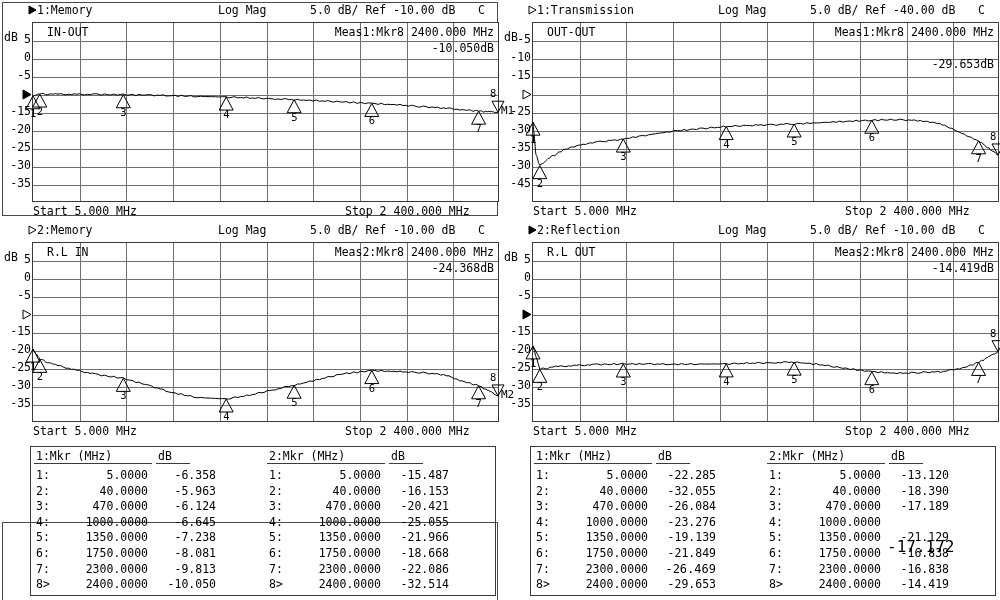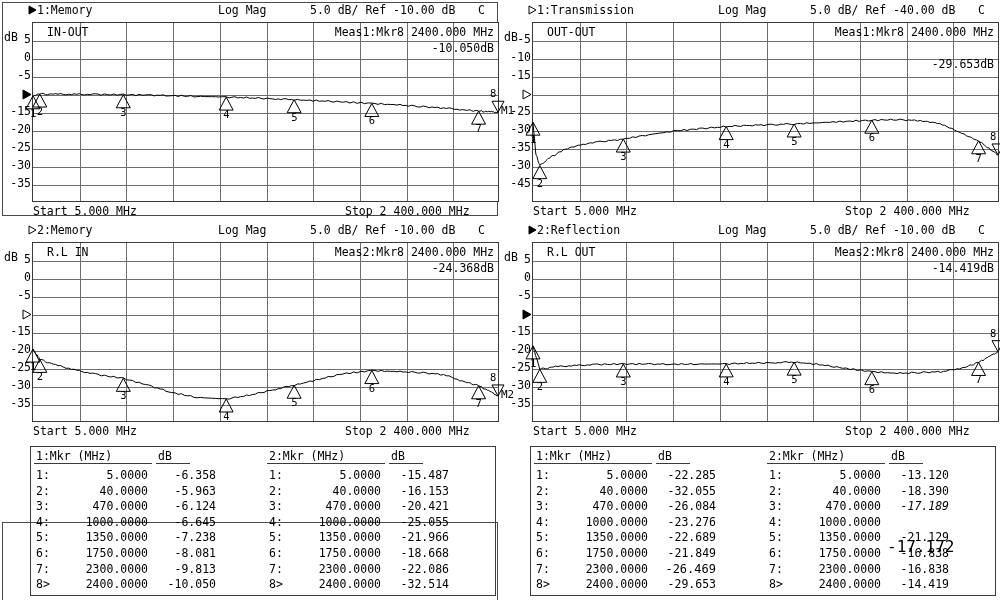--- a/index.html
+++ b/index.html
@@ -438,21 +438,21 @@
           <div style="position:absolute;left:124px;top:0;width:62px;text-align:right;font-size:11.5px;">-26.084</div>
         </div>
         <div style="position:absolute;left:0;top:68.8px;width:233px;height:15px;">
           <div style="position:absolute;left:6px;top:0;font-size:11.5px;">4:</div>
           <div style="position:absolute;left:18px;top:0;width:100px;text-align:right;font-size:11.5px;">1000.0000</div>
           <div style="position:absolute;left:124px;top:0;width:62px;text-align:right;font-size:11.5px;">-23.276</div>
         </div>
         <div style="position:absolute;left:0;top:84.4px;width:233px;height:15px;">
           <div style="position:absolute;left:6px;top:0;font-size:11.5px;">5:</div>
           <div style="position:absolute;left:18px;top:0;width:100px;text-align:right;font-size:11.5px;">1350.0000</div>
-          <div style="position:absolute;left:124px;top:0;width:62px;text-align:right;font-size:11.5px;">-22.689</div>
+          <div style="position:absolute;left:124px;top:0;width:62px;text-align:right;font-size:11.5px;">-19.139</div>
         </div>
         <div style="position:absolute;left:0;top:100px;width:233px;height:15px;">
           <div style="position:absolute;left:6px;top:0;font-size:11.5px;">6:</div>
           <div style="position:absolute;left:18px;top:0;width:100px;text-align:right;font-size:11.5px;">1750.0000</div>
           <div style="position:absolute;left:124px;top:0;width:62px;text-align:right;font-size:11.5px;">-21.849</div>
         </div>
         <div style="position:absolute;left:0;top:115.6px;width:233px;height:15px;">
           <div style="position:absolute;left:6px;top:0;font-size:11.5px;">7:</div>
           <div style="position:absolute;left:18px;top:0;width:100px;text-align:right;font-size:11.5px;">2300.0000</div>
           <div style="position:absolute;left:124px;top:0;width:62px;text-align:right;font-size:12px;">-26.469</div>
@@ -475,21 +475,21 @@
           <div style="position:absolute;left:124px;top:0;width:62px;text-align:right;font-size:11.5px;">-13.120</div>
         </div>
         <div style="position:absolute;left:0;top:37.6px;width:233px;height:15px;">
           <div style="position:absolute;left:6px;top:0;font-size:11.5px;">2:</div>
           <div style="position:absolute;left:18px;top:0;width:100px;text-align:right;font-size:11.5px;">40.0000</div>
           <div style="position:absolute;left:124px;top:0;width:62px;text-align:right;font-size:11.5px;">-18.390</div>
         </div>
         <div style="position:absolute;left:0;top:53.2px;width:233px;height:15px;">
           <div style="position:absolute;left:6px;top:0;font-size:11.5px;">3:</div>
           <div style="position:absolute;left:18px;top:0;width:100px;text-align:right;font-size:11.5px;">470.0000</div>
-          <div style="position:absolute;left:124px;top:0;width:62px;text-align:right;font-size:11.5px;font-style:italic;">-17.189</div>
+          <div style="position:absolute;left:124px;top:0;width:62px;text-align:right;font-size:11.5px;">-17.189</div>
         </div>
         <div style="position:absolute;left:0;top:68.8px;width:233px;height:15px;">
           <div style="position:absolute;left:6px;top:0;font-size:11.5px;">4:</div>
           <div style="position:absolute;left:18px;top:0;width:100px;text-align:right;font-size:11.5px;">1000.0000</div>
           <div style="position:absolute;left:124px;top:0;width:62px;text-align:right;font-size:16px;margin-top:22px;">-17.172</div>
         </div>
         <div style="position:absolute;left:0;top:84.4px;width:233px;height:15px;">
           <div style="position:absolute;left:6px;top:0;font-size:11.5px;">5:</div>
           <div style="position:absolute;left:18px;top:0;width:100px;text-align:right;font-size:11.5px;">1350.0000</div>
           <div style="position:absolute;left:124px;top:0;width:62px;text-align:right;font-size:11.5px;">-21.129</div>

